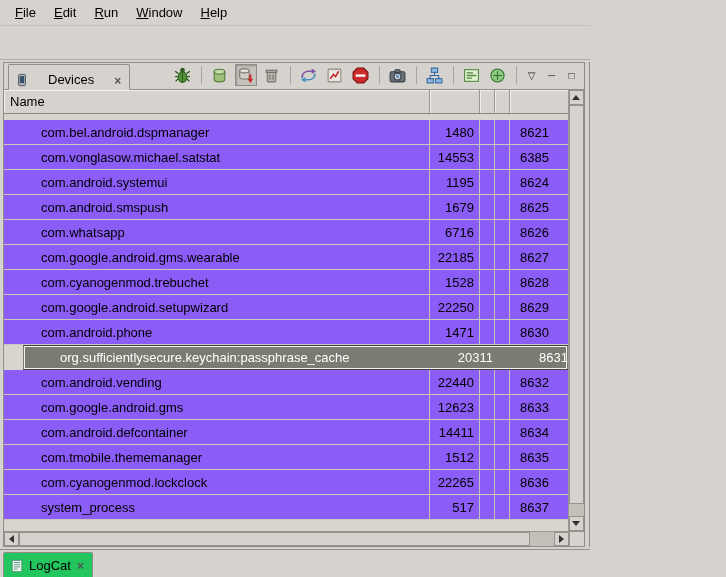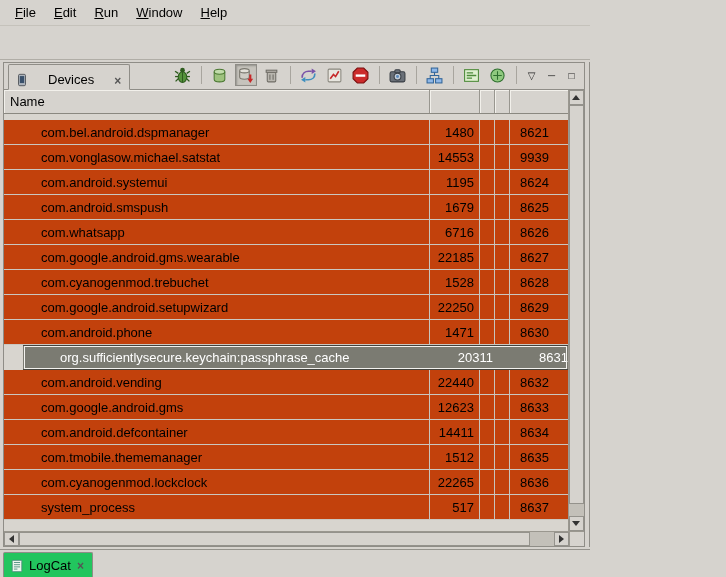--- a/index.html
+++ b/index.html
@@ -52,21 +52,21 @@
   .tbl { width:641px; display:flex; flex-direction:column; overflow:hidden; }
   .tbl-header, .row { display:grid; grid-template-columns:426px 50px 15px 15px 1fr; }
   .tbl-header { height:24px; flex:none; background:#d6d3ce; border-bottom:1px solid #8a8880; }
   .th {
     display:flex; align-items:center; padding-left:6px;
     border-right:1px solid #98968f;
     box-shadow:inset 0 1px 0 #f2f0eb, inset 1px 0 0 #f2f0eb;
     overflow:hidden; white-space:nowrap;
   }
   .tbl-body { flex:1; background:#d8d5cf; overflow:hidden; padding-top:6px; }
-  .row { height:25px; border-bottom:1px solid #cac7c0; background:#c2410c; cursor:default; }
+  .row { height:25px; border-bottom:1px solid #cac7c0; background:#8b5cf6; cursor:default; }
   .row > div { height:100%; display:flex; align-items:center; overflow:hidden; white-space:nowrap; }
   .cell-name { padding-left:37px; border-right:1px solid #c7c4bd; }
   .cell-pid  { justify-content:flex-end; padding-right:5px; border-right:1px solid #c7c4bd; }
   .cell-a, .cell-b { border-right:1px solid #c7c4bd; }
   .cell-port { padding-left:10px; }
   .row.selected {
     background:#7b7b72; color:#fff;
     border-top:1px solid #44443f; border-bottom:1px solid #44443f;
     outline:1px solid #f3f2ee; outline-offset:-2px;margin-left:19px;
   }
@@ -268,21 +268,21 @@
                 <div class="cell-a"></div>
                 <div class="cell-b"></div>
                 <div class="cell-port">8621</div>
               </div>
 
               <div class="row">
                 <div class="cell-name">com.vonglasow.michael.satstat</div>
                 <div class="cell-pid">14553</div>
                 <div class="cell-a"></div>
                 <div class="cell-b"></div>
-                <div class="cell-port">9939</div>
+                <div class="cell-port">6385</div>
               </div>
 
               <div class="row">
                 <div class="cell-name">com.android.systemui</div>
                 <div class="cell-pid">1195</div>
                 <div class="cell-a"></div>
                 <div class="cell-b"></div>
                 <div class="cell-port">8624</div>
               </div>
 

